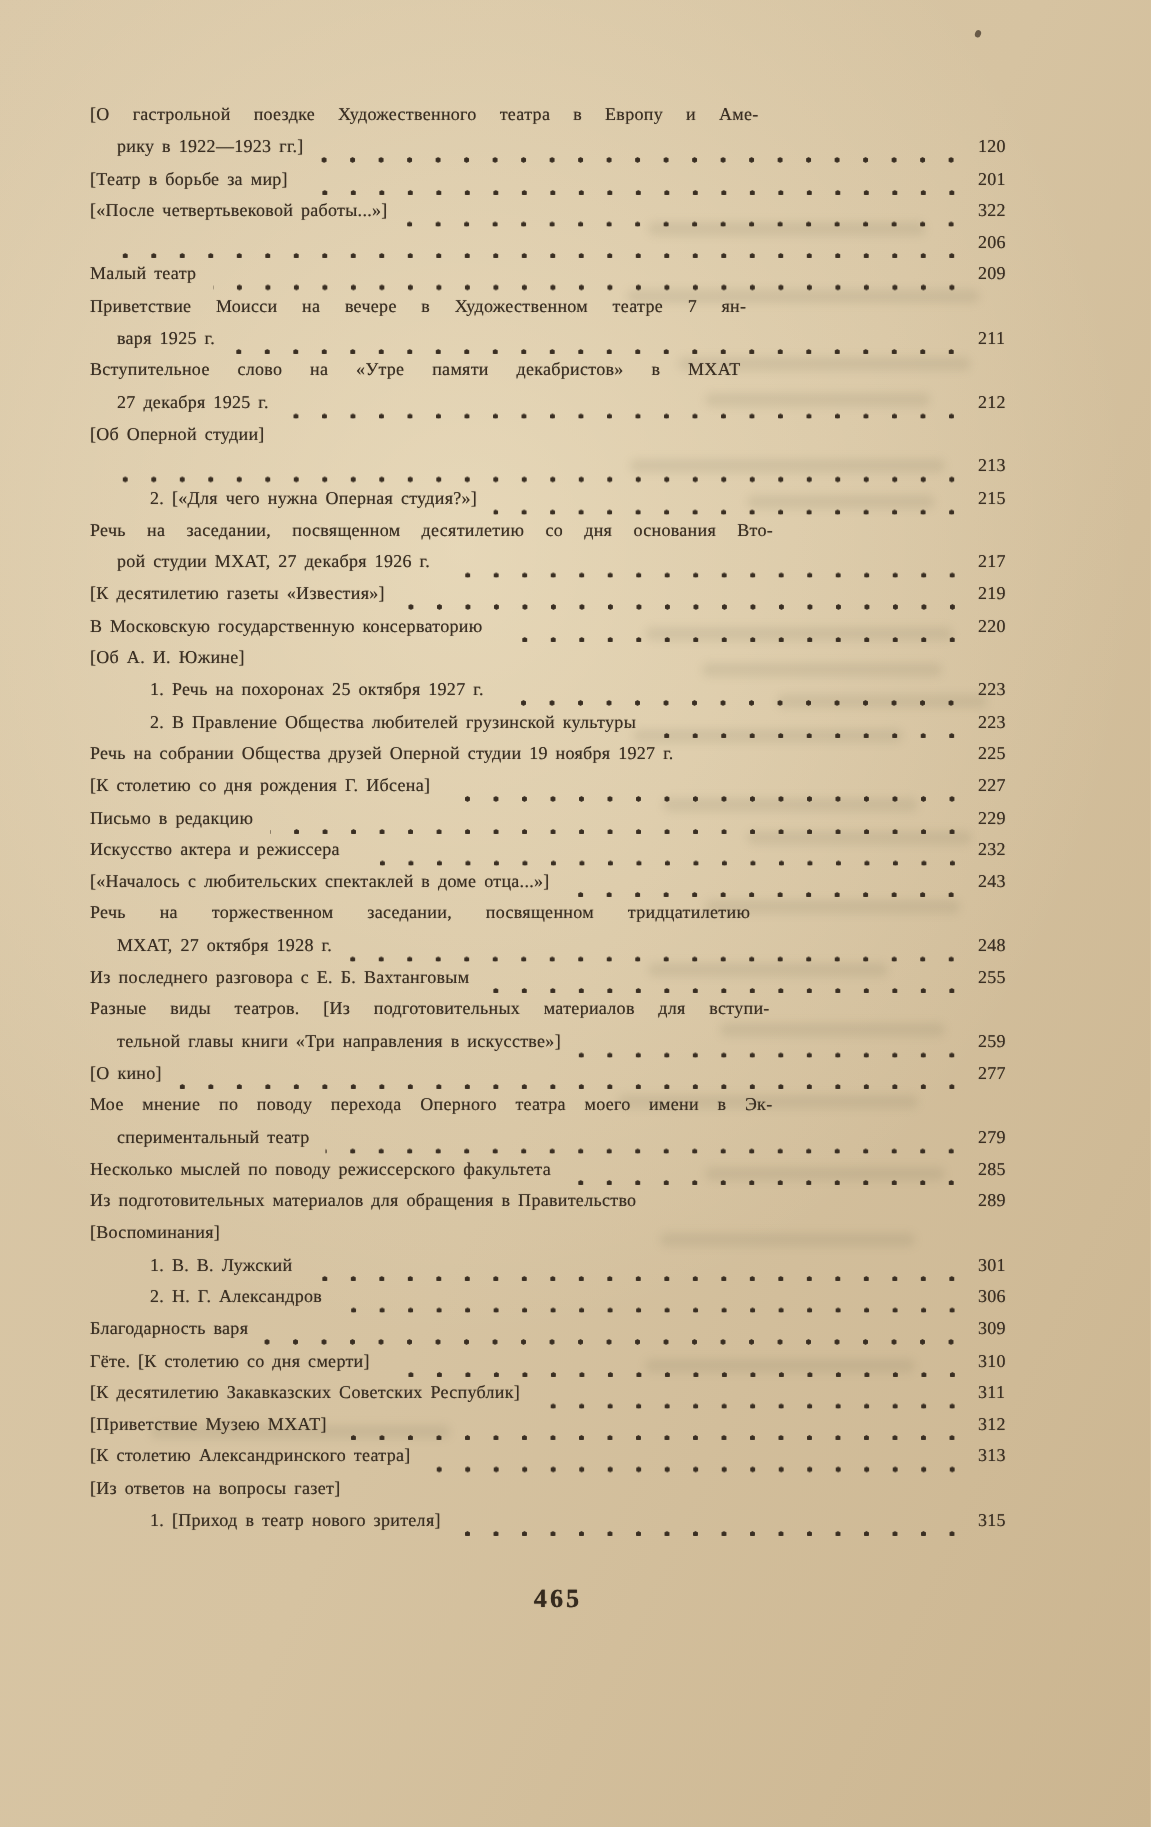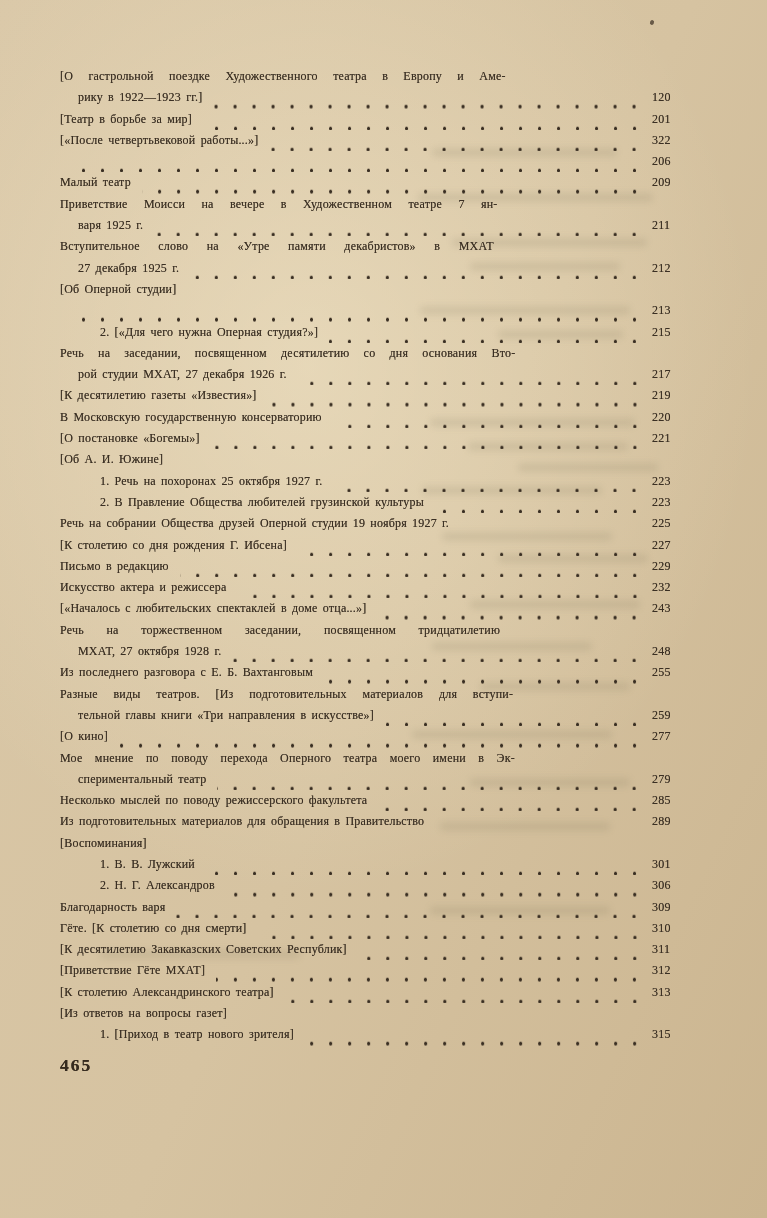--- a/index.html
+++ b/index.html
@@ -42,21 +42,21 @@
     background-image:radial-gradient(circle,#3a2f23 1.6px,rgba(58,47,35,0) 1.9px);
     background-size:19px 21.3px;
     background-position:right 2px top 9px;
     background-repeat:repeat-x;
   }
   .row.no-dots .leader{background-image:none;}
   .pg{flex:0 0 38px;}
   .row.no-page .pg{visibility:hidden;}
   .folio{
     position:absolute;left:60px;top:1055px;width:624px;
-    text-align:left;color:#352a1e;
+    text-align:center;color:#352a1e;
     font-size:17.5px;font-weight:700;letter-spacing:2px;
     text-shadow:0 0 0.6px rgba(53,42,30,0.8);
   }
 </style>
 </head>
 <body>
 
 <div class="paper">
 
   <div>
@@ -160,25 +160,20 @@
       <div class="row ind0">
     <span class="t">[К десятилетию газеты «Известия»]</span>
     <span class="leader"></span>
     <span class="pg">219</span>
   </div>
       <div class="row ind0">
     <span class="t">В Московскую государственную консерваторию</span>
     <span class="leader"></span>
     <span class="pg">220</span>
   </div>
-      <div class="row ind0">
-    <span class="t">[О постановке «Богемы»]</span>
-    <span class="leader"></span>
-    <span class="pg">221</span>
-  </div>
       <div class="row ind0 no-dots no-page">
     <span class="t">[Об А. И. Южине]</span>
     <span class="leader"></span>
     <span class="pg">000</span>
   </div>
       <div class="row ind2">
     <span class="t">1. Речь на похоронах 25 октября 1927 г.</span>
     <span class="leader"></span>
     <span class="pg">223</span>
   </div>
@@ -286,21 +281,21 @@
     <span class="t">Гёте. [К столетию со дня смерти]</span>
     <span class="leader"></span>
     <span class="pg">310</span>
   </div>
       <div class="row ind0">
     <span class="t">[К десятилетию Закавказских Советских Республик]</span>
     <span class="leader"></span>
     <span class="pg">311</span>
   </div>
       <div class="row ind0">
-    <span class="t">[Приветствие Гёте МХАТ]</span>
+    <span class="t">[Приветствие Музею МХАТ]</span>
     <span class="leader"></span>
     <span class="pg">312</span>
   </div>
       <div class="row ind0">
     <span class="t">[К столетию Александринского театра]</span>
     <span class="leader"></span>
     <span class="pg">313</span>
   </div>
       <div class="row ind0 no-dots no-page">
     <span class="t">[Из ответов на вопросы газет]</span>

